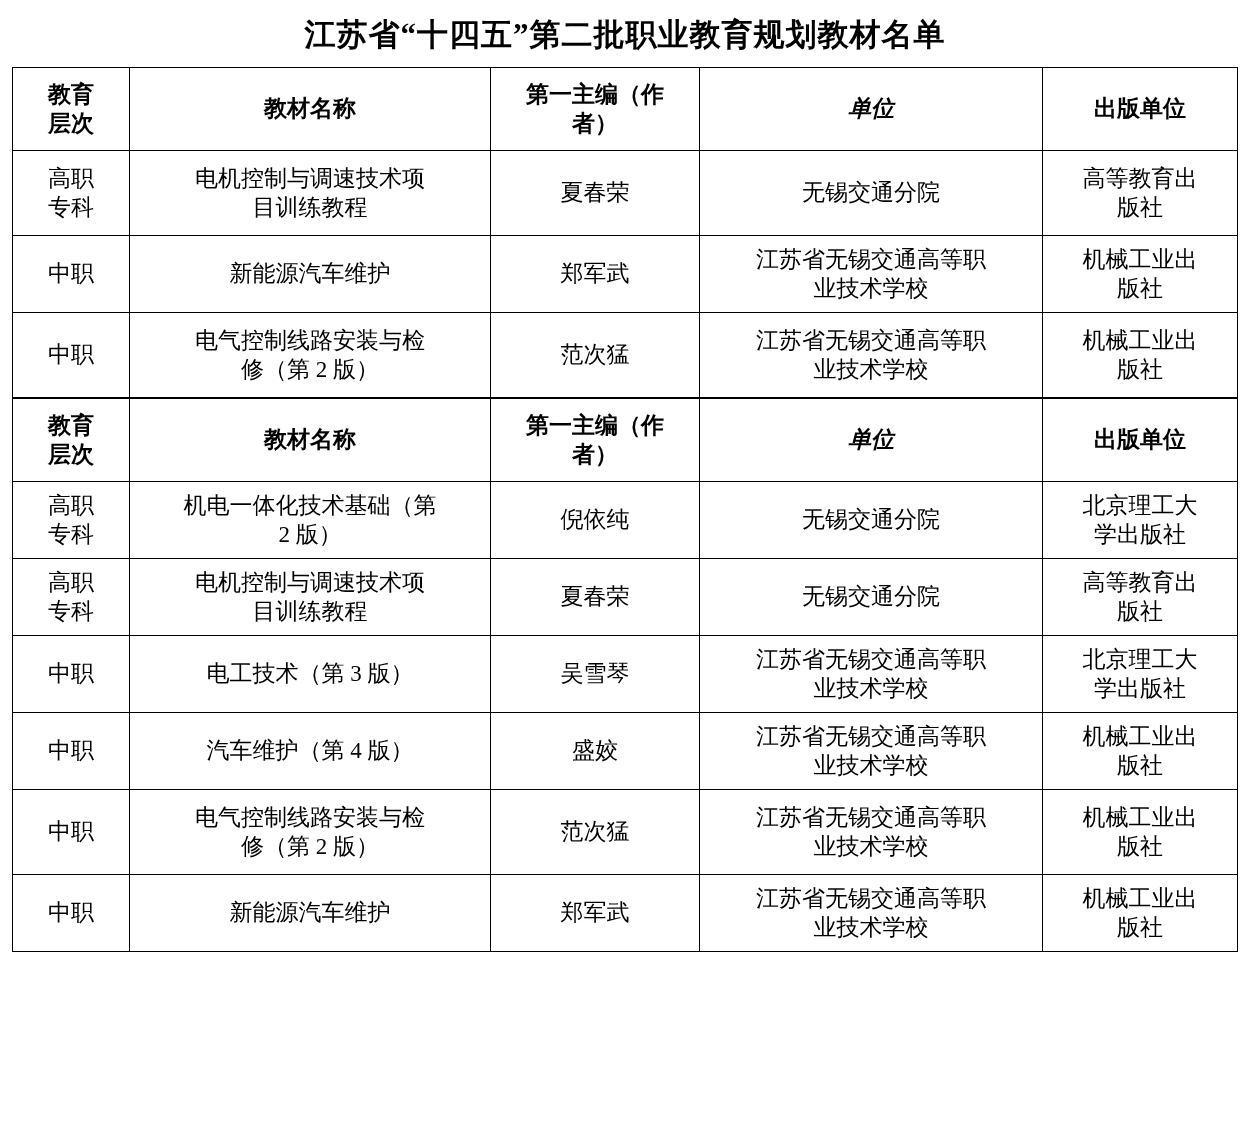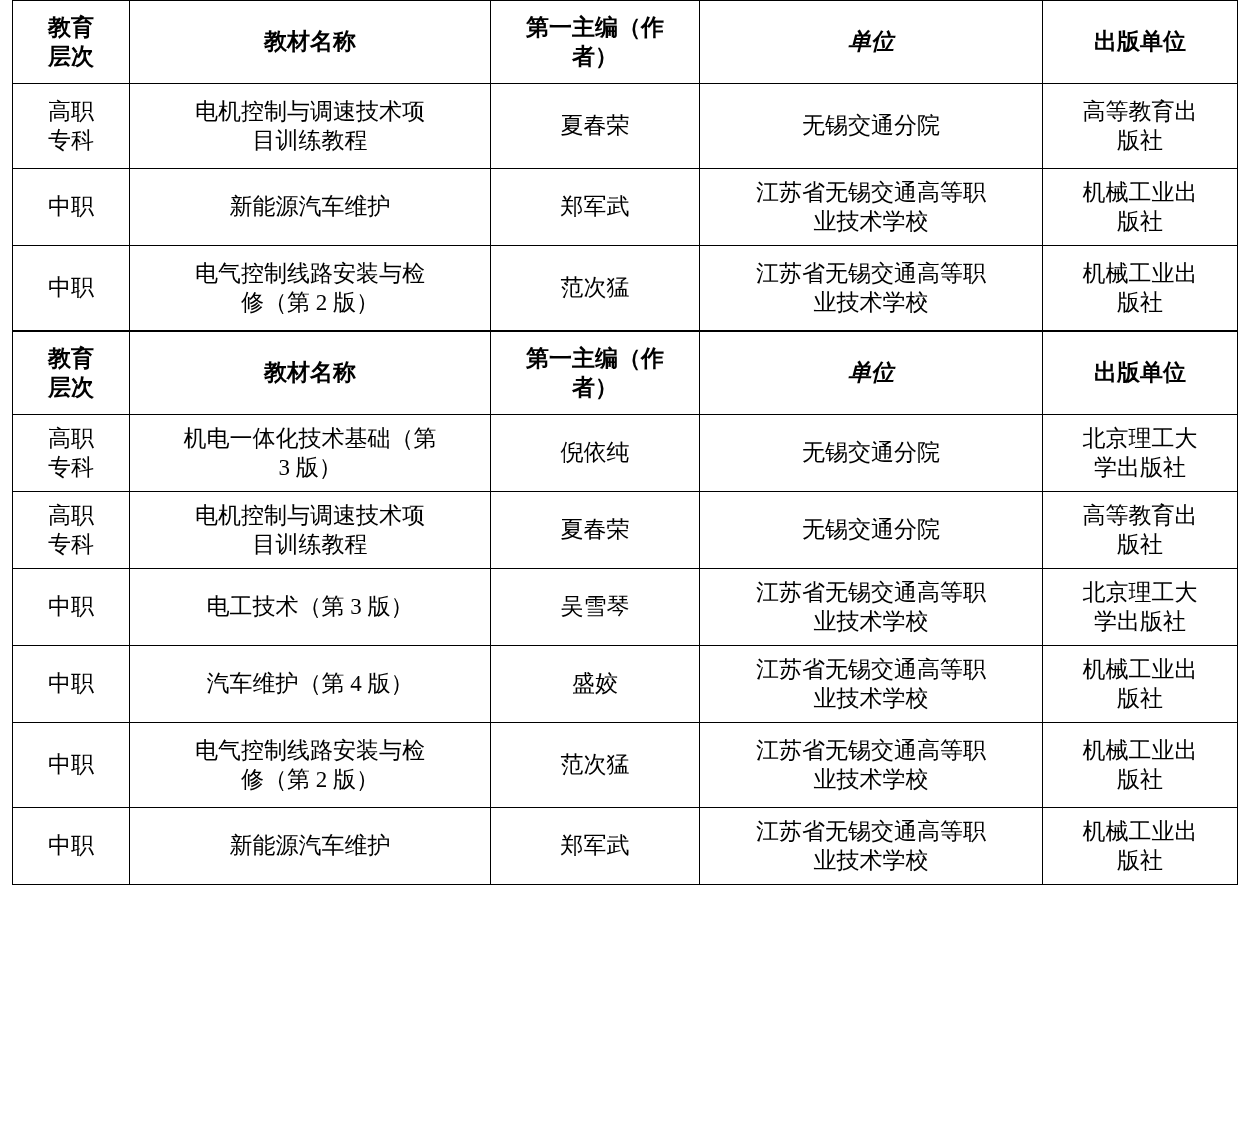--- a/index.html
+++ b/index.html
@@ -71,20 +71,21 @@
 
   .row-h2 td { height: 68px; }
   .row-h3 td { height: 76px; }
 </style>
 </head>
 <body>
 
 <div class="page">
 
   <div class="section">
+    <div class="doc-title">江苏省“十四五”第二批职业教育规划教材名单</div>
 
     <table class="tbl">
       <thead>
         <tr>
           <th class="c-level">
             <div>教育</div>
             <div>层次</div>
           </th>
           <th class="c-name">
             <div>教材名称</div>
@@ -190,21 +191,21 @@
         </tr>
       </thead>
       <tbody>
         <tr class="row-h2">
           <td>
             <div>高职</div>
             <div>专科</div>
           </td>
           <td>
             <div>机电一体化技术基础（第</div>
-            <div>3 版）</div>
+            <div>2 版）</div>
           </td>
           <td>
             <div>倪依纯</div>
           </td>
           <td>
             <div>无锡交通分院</div>
           </td>
           <td>
             <div>北京理工大</div>
             <div>学出版社</div>

